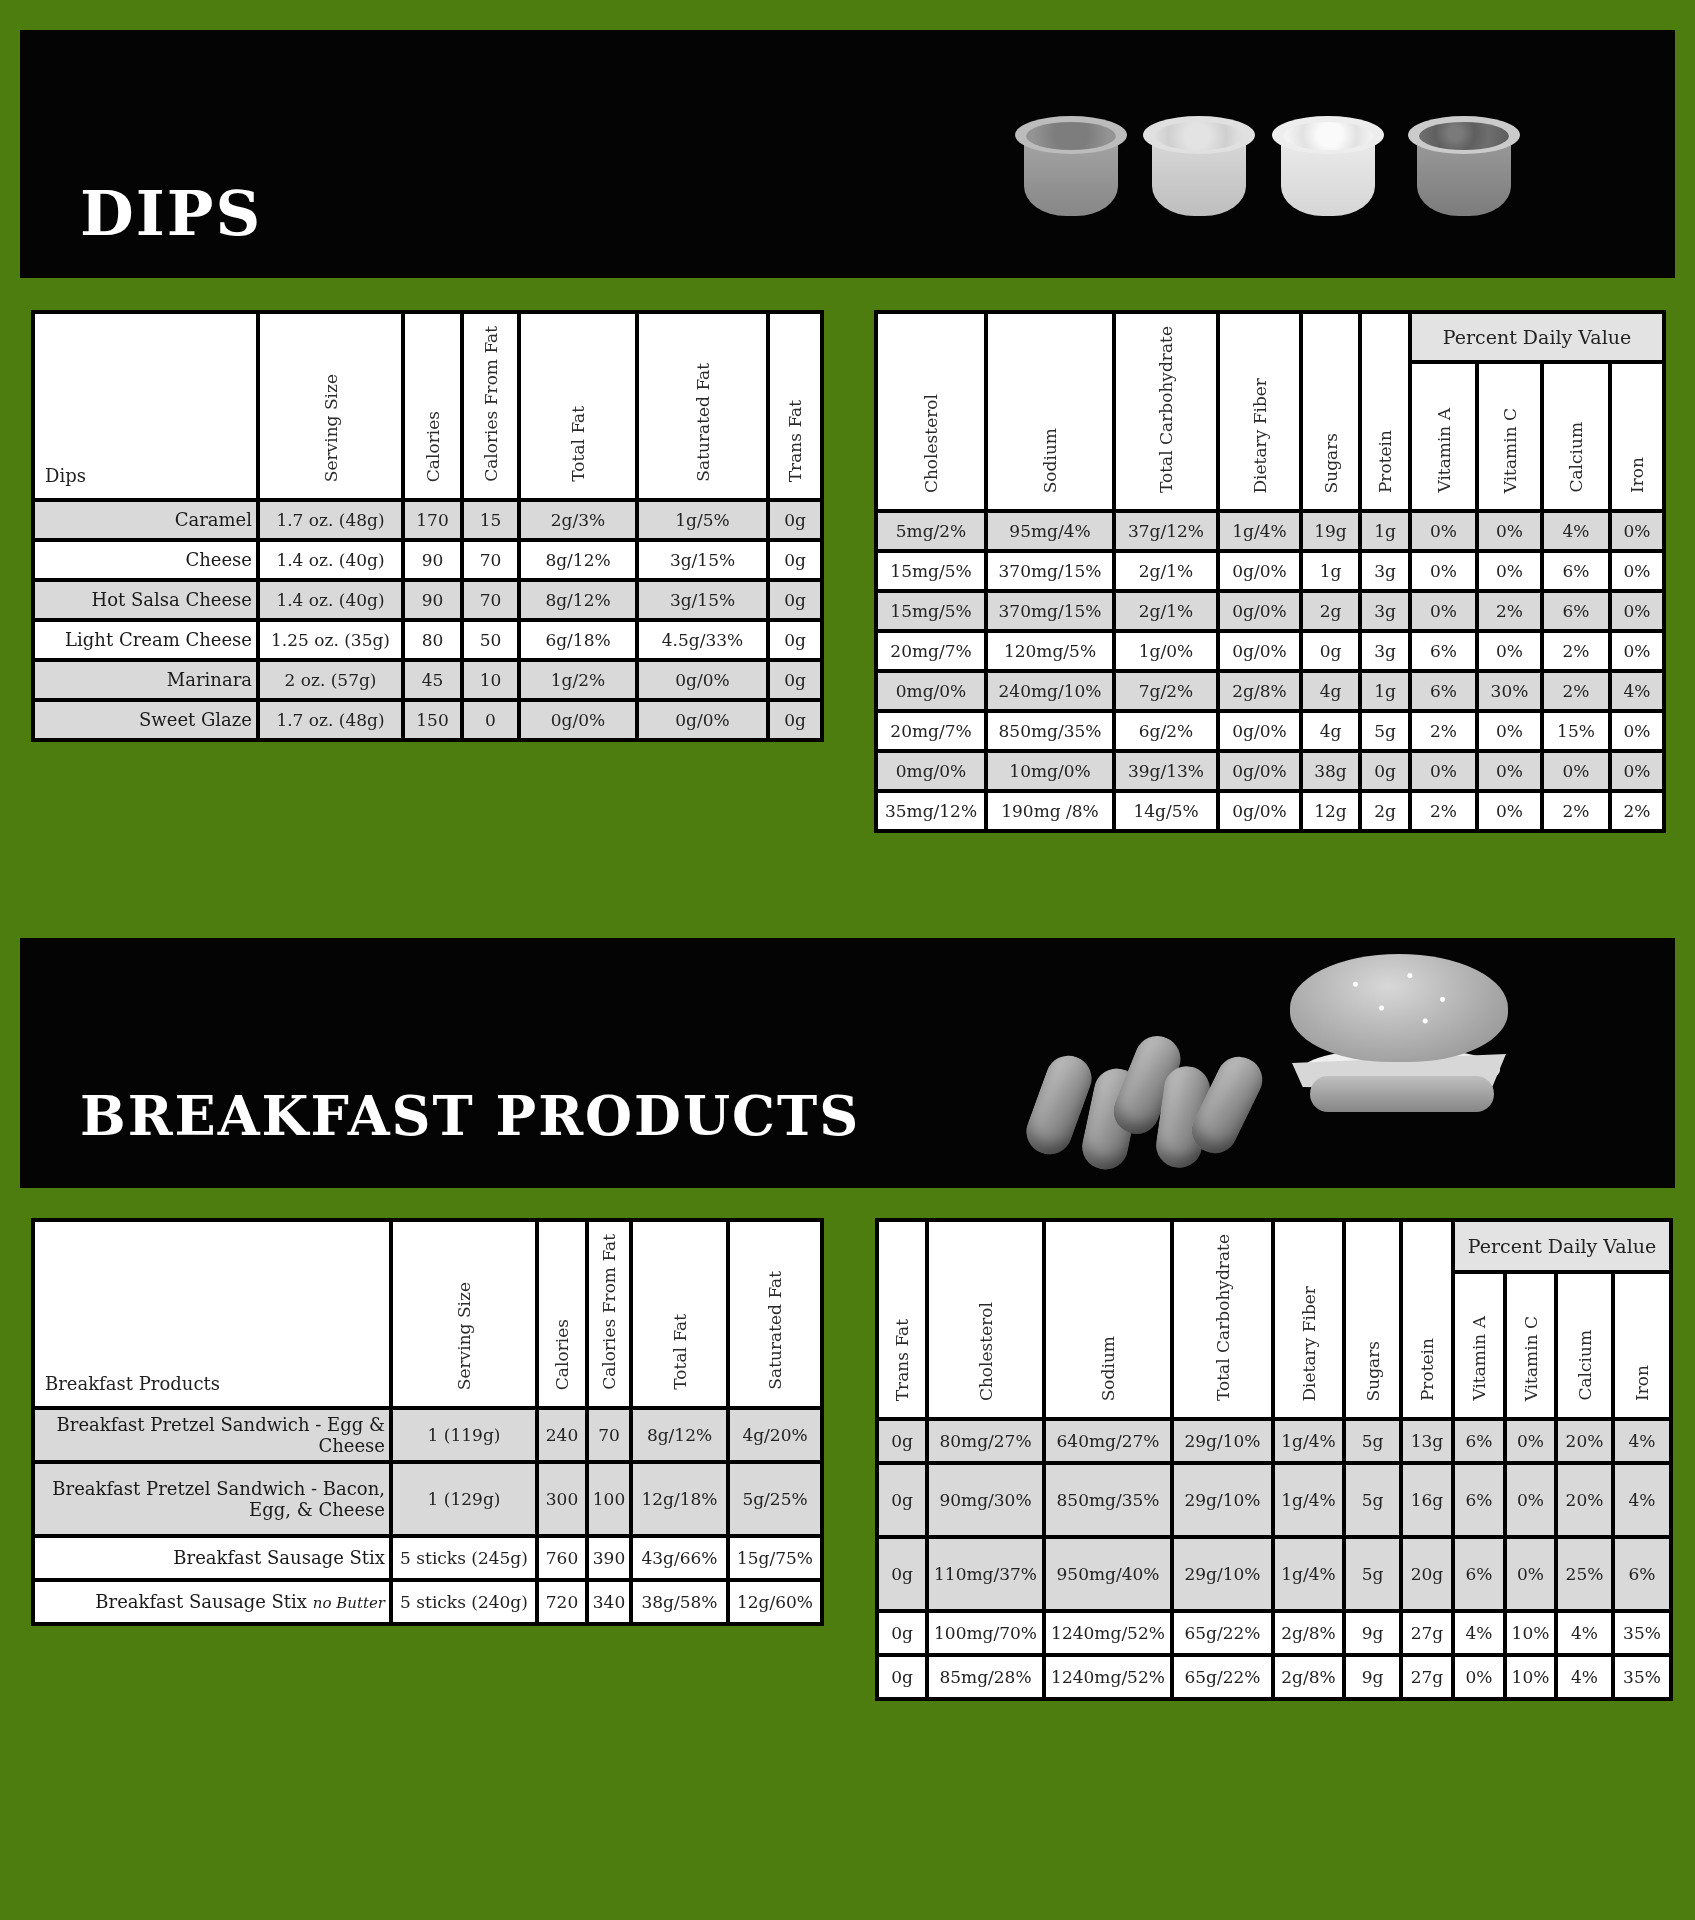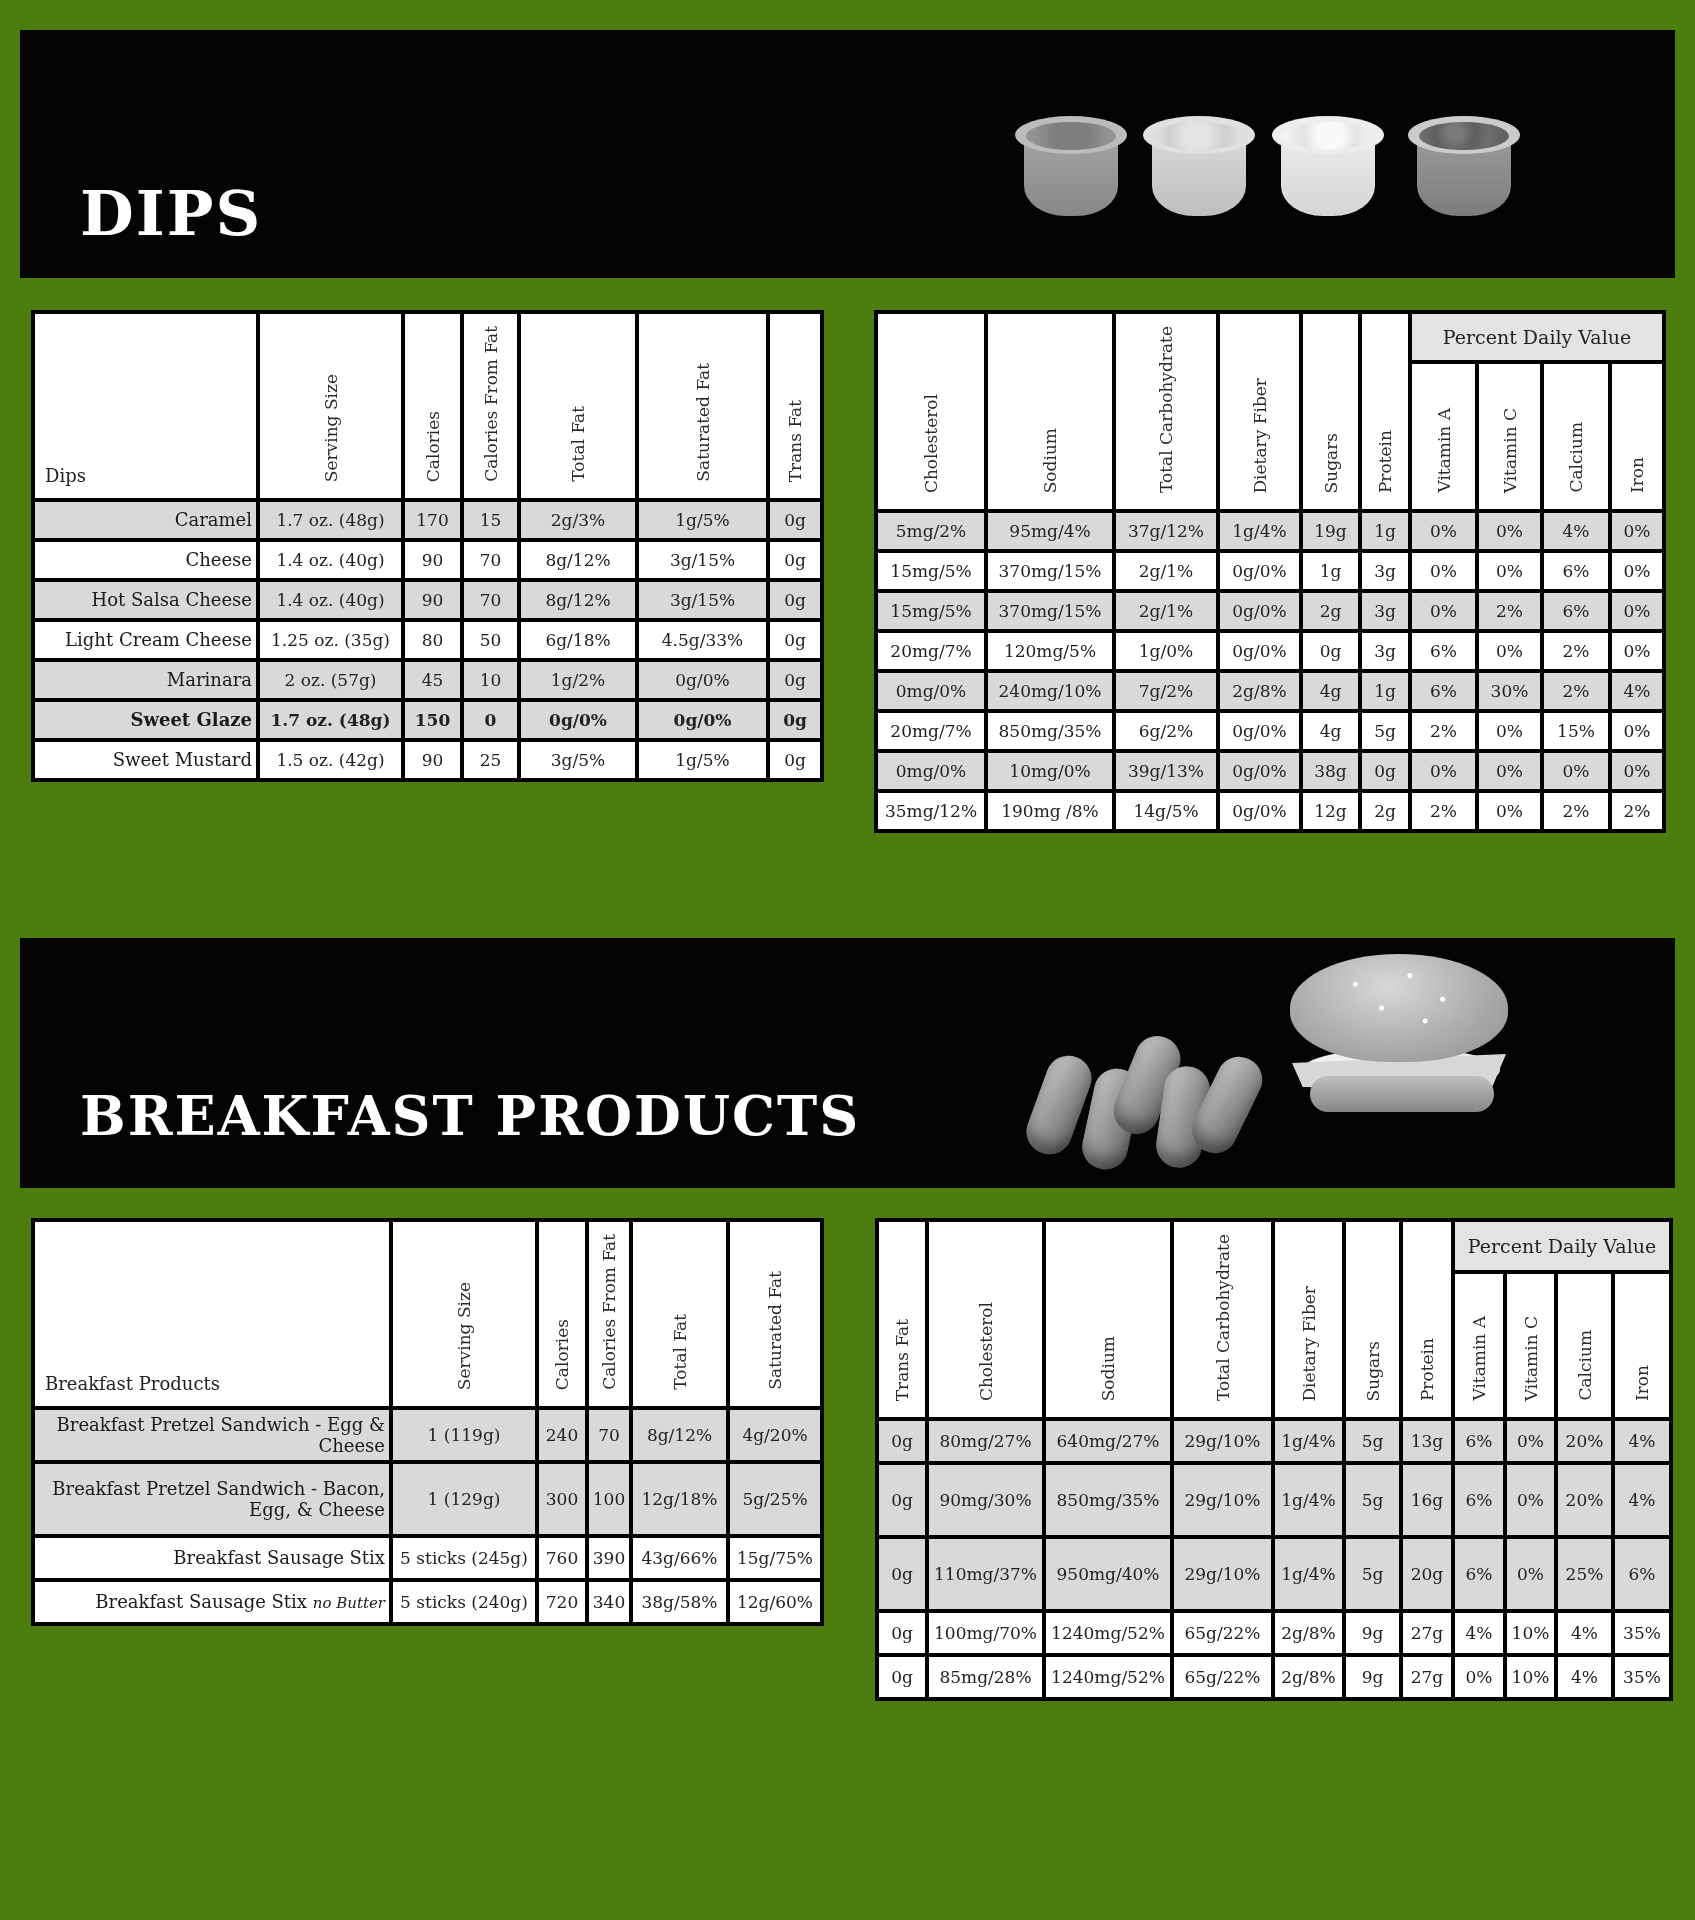--- a/index.html
+++ b/index.html
@@ -169,36 +169,27 @@
           </tr>
           <tr class="shade" style="height: 40px;">
             <td class="name"><span>Marinara</span></td>
             <td class="val">2 oz. (57g)</td>
             <td class="val">45</td>
             <td class="val">10</td>
             <td class="val">1g/2%</td>
             <td class="val">0g/0%</td>
             <td class="val">0g</td>
           </tr>
-          <tr class="shade" style="height: 40px; font-weight: bold;">
+          <tr class="shade" style="height: 40px;">
             <td class="name"><span>Sweet Glaze</span></td>
             <td class="val">1.7 oz. (48g)</td>
             <td class="val">150</td>
             <td class="val">0</td>
             <td class="val">0g/0%</td>
             <td class="val">0g/0%</td>
-            <td class="val">0g</td>
-          </tr>
-          <tr style="height: 40px;">
-            <td class="name"><span>Sweet Mustard</span></td>
-            <td class="val">1.5 oz. (42g)</td>
-            <td class="val">90</td>
-            <td class="val">25</td>
-            <td class="val">3g/5%</td>
-            <td class="val">1g/5%</td>
             <td class="val">0g</td>
           </tr>
         </tbody>
       </table>
     </div>
   <div class="twrap" id="dips-right-table" style="left:874px;top:310px">
       <table class="nt" style="width: 788px;">
         <colgroup>
           <col style="width: 110px;">
           <col style="width: 128px;">

